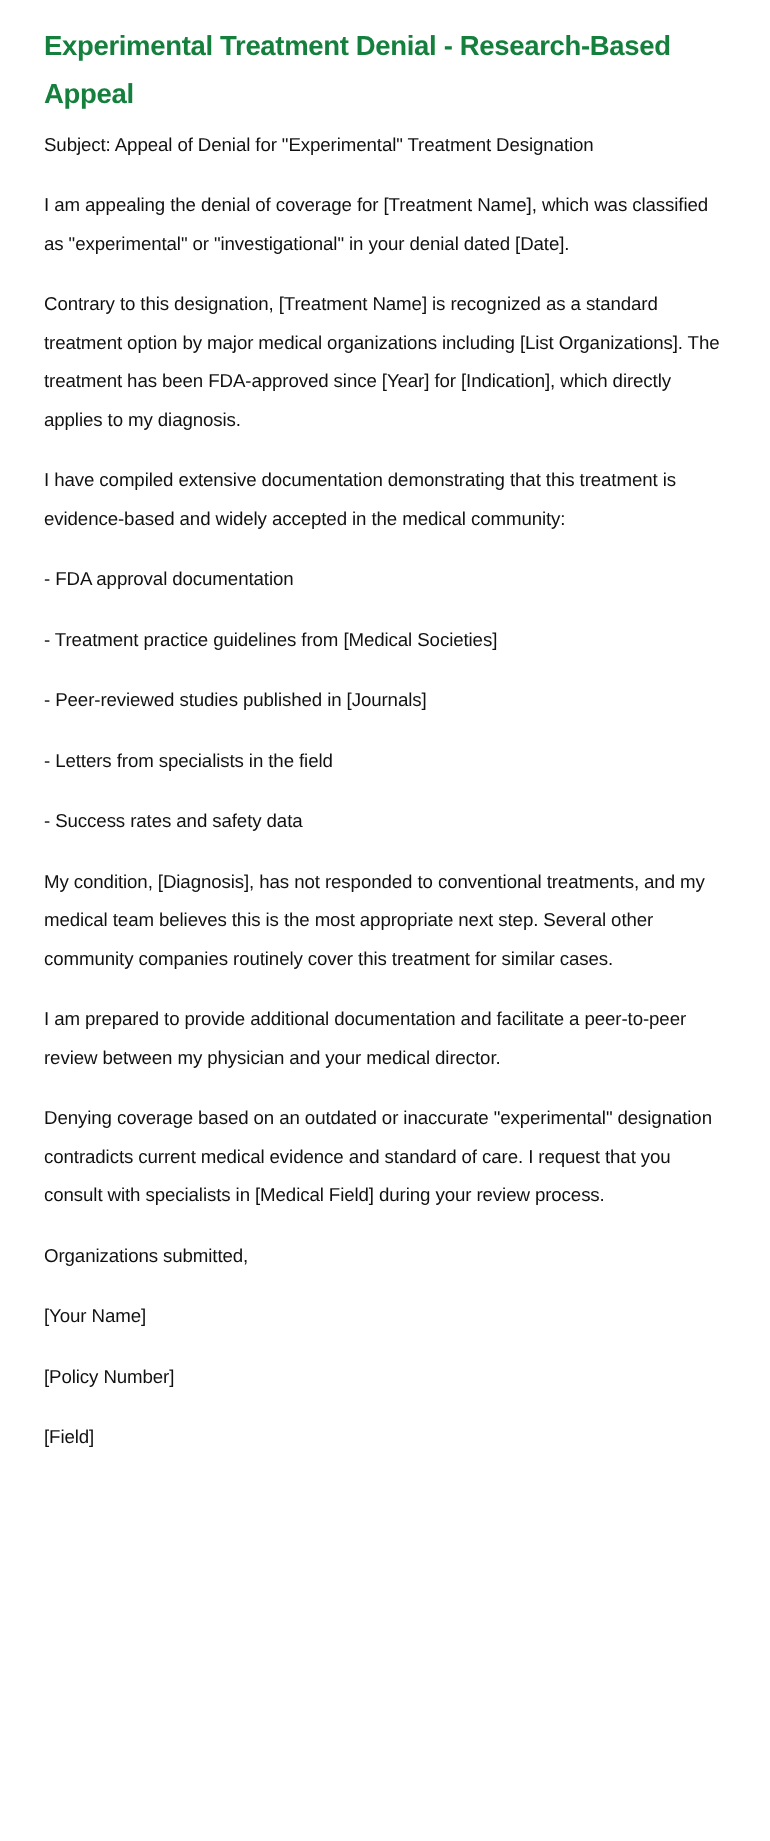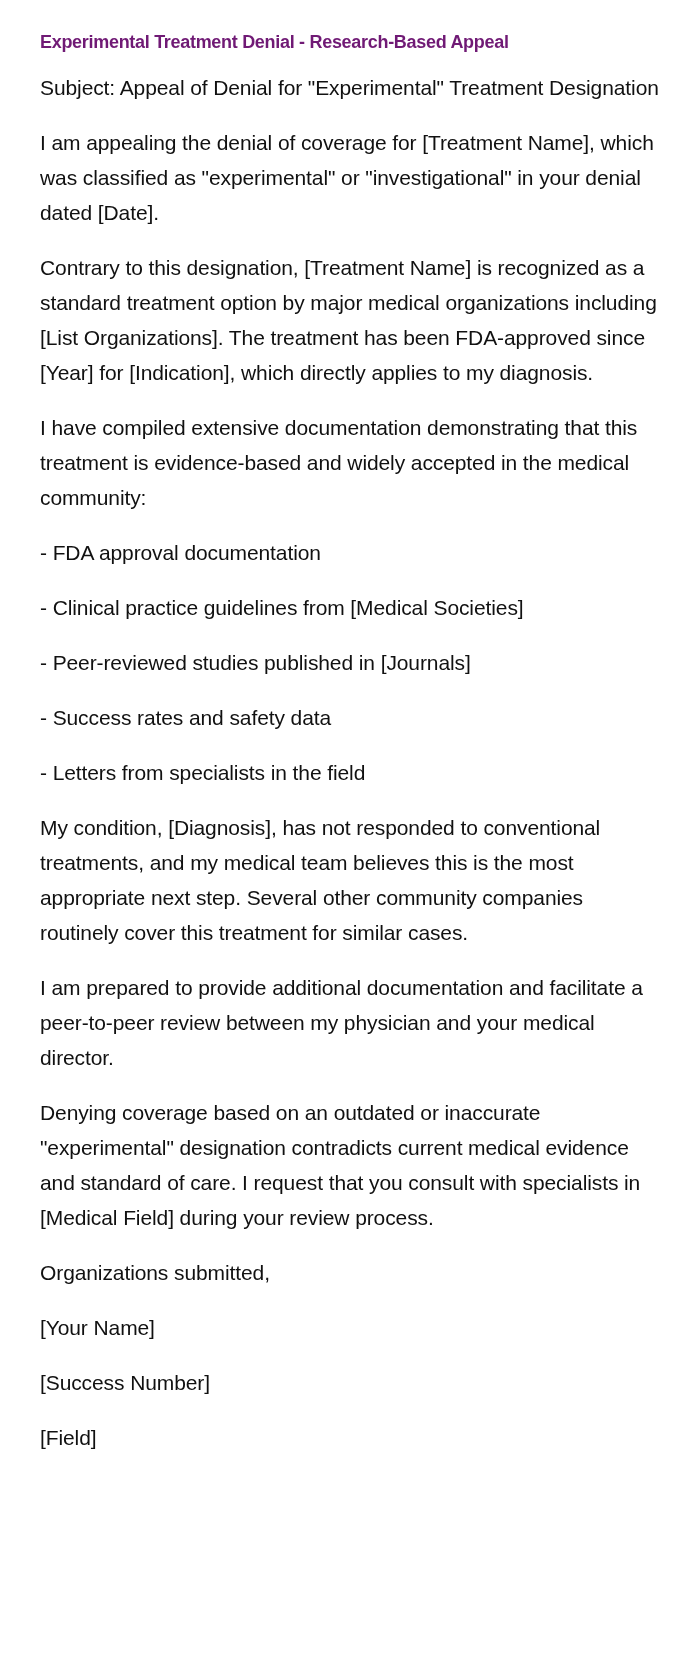--- a/index.html
+++ b/index.html
@@ -3,48 +3,48 @@
   <meta charset="utf-8">
   <style>
     html, body { margin: 0; padding: 0; background: #ffffff; }
     body { width: 700px; height: 1674px; overflow: hidden; }
     .doc {
       padding: 20px 40px 0 40px;
       color: #111111;
       font-family: "Liberation Sans", sans-serif;
     }
     .title {
-      font-size: 18px;
+      font-size: 25px;
       font-weight: bold;
       line-height: 44px;
       margin: 0 0 6px 0;
       letter-spacing: -0.3px;
-      color: #701a75;
+      color: #15803d;
     }
     p {
-      font-size: 21px;
+      font-size: 17px;
       line-height: 35px;
       margin: 0 0 20px 0;
       letter-spacing: -0.1px;
     }
   </style>
 </head>
 <body>
 
 <div class="doc">
   <h1 class="title">Experimental Treatment Denial - Research-Based Appeal</h1>
   <p>Subject: Appeal of Denial for "Experimental" Treatment Designation</p>
   <p>I am appealing the denial of coverage for [Treatment Name], which was classified as "experimental" or "investigational" in your denial dated [Date].</p>
   <p>Contrary to this designation, [Treatment Name] is recognized as a standard treatment option by major medical organizations including [List Organizations]. The treatment has been FDA-approved since [Year] for [Indication], which directly applies to my diagnosis.</p>
   <p>I have compiled extensive documentation demonstrating that this treatment is evidence-based and widely accepted in the medical community:</p>
   <p>- FDA approval documentation</p>
-  <p>- Clinical practice guidelines from [Medical Societies]</p>
+  <p>- Treatment practice guidelines from [Medical Societies]</p>
   <p>- Peer-reviewed studies published in [Journals]</p>
+  <p>- Letters from specialists in the field</p>
   <p>- Success rates and safety data</p>
-  <p>- Letters from specialists in the field</p>
   <p>My condition, [Diagnosis], has not responded to conventional treatments, and my medical team believes this is the most appropriate next step. Several other community companies routinely cover this treatment for similar cases.</p>
   <p>I am prepared to provide additional documentation and facilitate a peer-to-peer review between my physician and your medical director.</p>
   <p>Denying coverage based on an outdated or inaccurate "experimental" designation contradicts current medical evidence and standard of care. I request that you consult with specialists in [Medical Field] during your review process.</p>
   <p>Organizations submitted,</p>
   <p>[Your Name]</p>
-  <p>[Success Number]</p>
+  <p>[Policy Number]</p>
   <p>[Field]</p>
 </div>
 
 </body></html>

